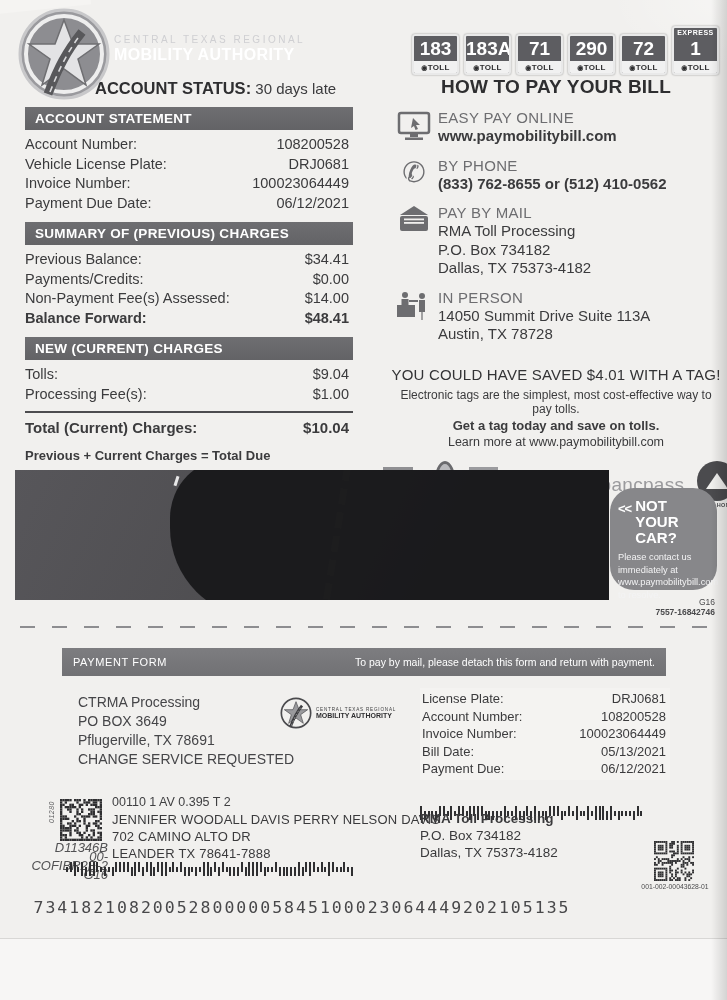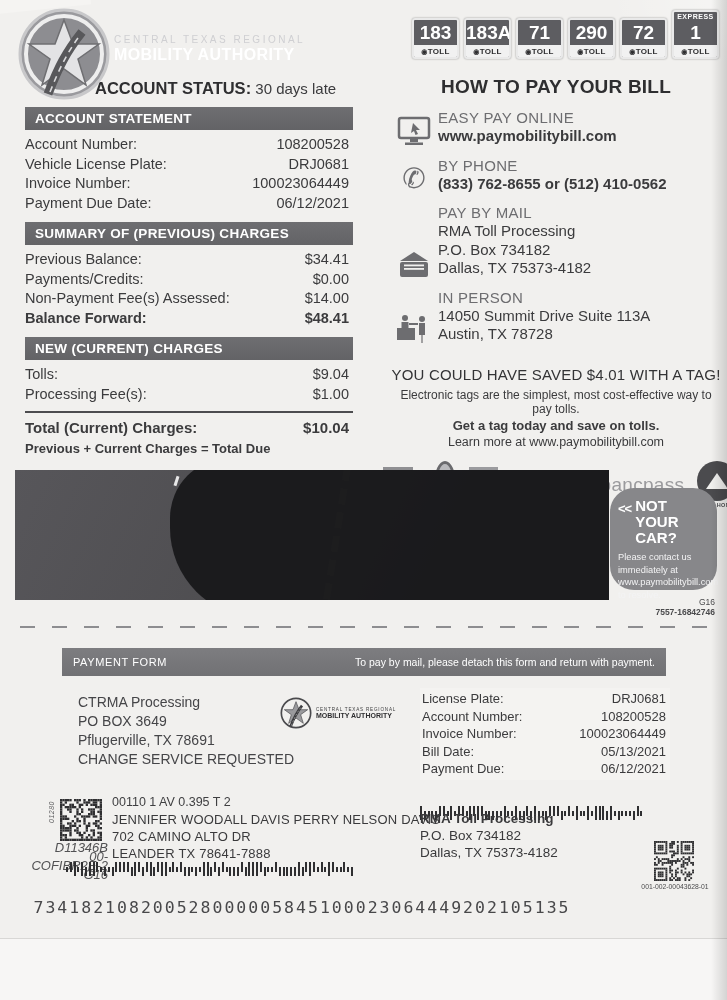--- a/index.html
+++ b/index.html
@@ -9,46 +9,46 @@
   .header{position:absolute;left:0;top:0;width:727px;height:68px;
     background:linear-gradient(100deg,#222224 0%,#37373a 28%,#55555850%,#4a4a4e 70%,#6e6e72 100%);}
   .header::after{content:"";position:absolute;right:0;top:0;width:120px;height:68px;
     background:radial-gradient(ellipse at 100% 0%,rgba(255,255,255,.35),rgba(255,255,255,0) 70%);}
   .logo{position:absolute;left:18px;top:6px;width:92px;height:96px;z-index:5;}
   .agency{position:absolute;left:114px;top:34px;z-index:4;}
   .agency .l1{font-size:10px;letter-spacing:2.5px;color:#cfcfd2;}
   .agency .l2{font-size:16px;font-weight:bold;color:#ffffff;letter-spacing:.4px;margin-top:1px;}
   .badges{position:absolute;right:8px;top:10px;display:flex;align-items:flex-end;gap:5px;z-index:4;}
   .badge{width:43px;border:2px solid #e9e9e9;border-radius:3px;background:#5d5d61;
-    display:flex;flex-direction:column;overflow:hidden;box-shadow:0 0 2px rgba(0,0,0,.4);}
+    display:flex;flex-direction:column;overflow:hidden;box-shadow:0 0 2px rgba(0,0,0,.4);margin-top:16px;}
   .badge .top{font-size:7px;font-weight:bold;color:#fff;text-align:center;padding-top:1px;letter-spacing:.5px;}
   .badge .num{color:#fff;font-weight:bold;font-size:19px;text-align:center;padding:3px 0 2px;line-height:20px;}
   .badge .sub{background:#f1f1f1;color:#2e2e30;font-size:8px;font-weight:bold;
     text-align:center;padding:1.5px 0;letter-spacing:.3px;}
   .badge .sub .dot{font-size:7px;}
   
   .acct-status{position:absolute;left:95px;top:79px;font-size:15px;}
   .acct-status b{font-size:16.5px;color:#2e2e30;}
   
   .col-left{position:absolute;left:25px;top:107px;width:328px;}
   .sec-bar{background:linear-gradient(180deg,#6e6e71,#636366);color:#fff;font-weight:bold;
     font-size:13.5px;letter-spacing:.3px;padding:4px 0 4px 10px;margin-bottom:5px;}
   .kv{display:flex;justify-content:space-between;font-size:14.5px;line-height:19.5px;padding-right:4px;}
   .kv.bold{font-weight:bold;}
   .gap{height:9px;}
   .divider{border-top:2px solid #55555823;border-color:#4c4c4f;margin:7px 0 6px;}
   .tot-row{display:flex;justify-content:space-between;font-size:15px;font-weight:bold;padding-right:4px;}
-  .note{font-size:13px;font-weight:bold;margin-top:5px;}
+  .note{font-size:13px;font-weight:bold;margin-top:12px;}
   .total-due{display:flex;margin-top:16px;font-size:22px;font-weight:bold;color:#2e2e30;}
   .total-due .lbl{margin-left:62px;}
   .total-due .val{margin-left:70px;}
   
   .col-right{position:absolute;left:390px;top:76px;width:332px;}
   .htp-title{text-align:center;font-size:19px;font-weight:bold;color:#2e2e30;letter-spacing:.2px;}
-  .method{display:flex;margin-top:11px;align-items:flex-end;}
+  .method{display:flex;margin-top:11px;}
   .m-icon{width:48px;flex:0 0 48px;display:flex;justify-content:center;align-items:flex-start;padding-top:2px;color:#6d6d70;}
   .m-text{flex:1;}
   .m-head{font-size:15px;color:#6d6d70;letter-spacing:.3px;line-height:18px;}
   .m-line{font-size:15px;line-height:18.5px;color:#3b3b3d;}
   .m-line.b{font-weight:bold;}
   .promo{text-align:center;margin-top:22px;}
   .promo .h{font-size:15px;letter-spacing:.2px;color:#333335;}
   .promo .s1{font-size:12px;margin-top:5px;}
   .promo .s2{font-size:13px;font-weight:bold;margin-top:2px;}
   .promo .s3{font-size:12.5px;margin-top:2px;}

